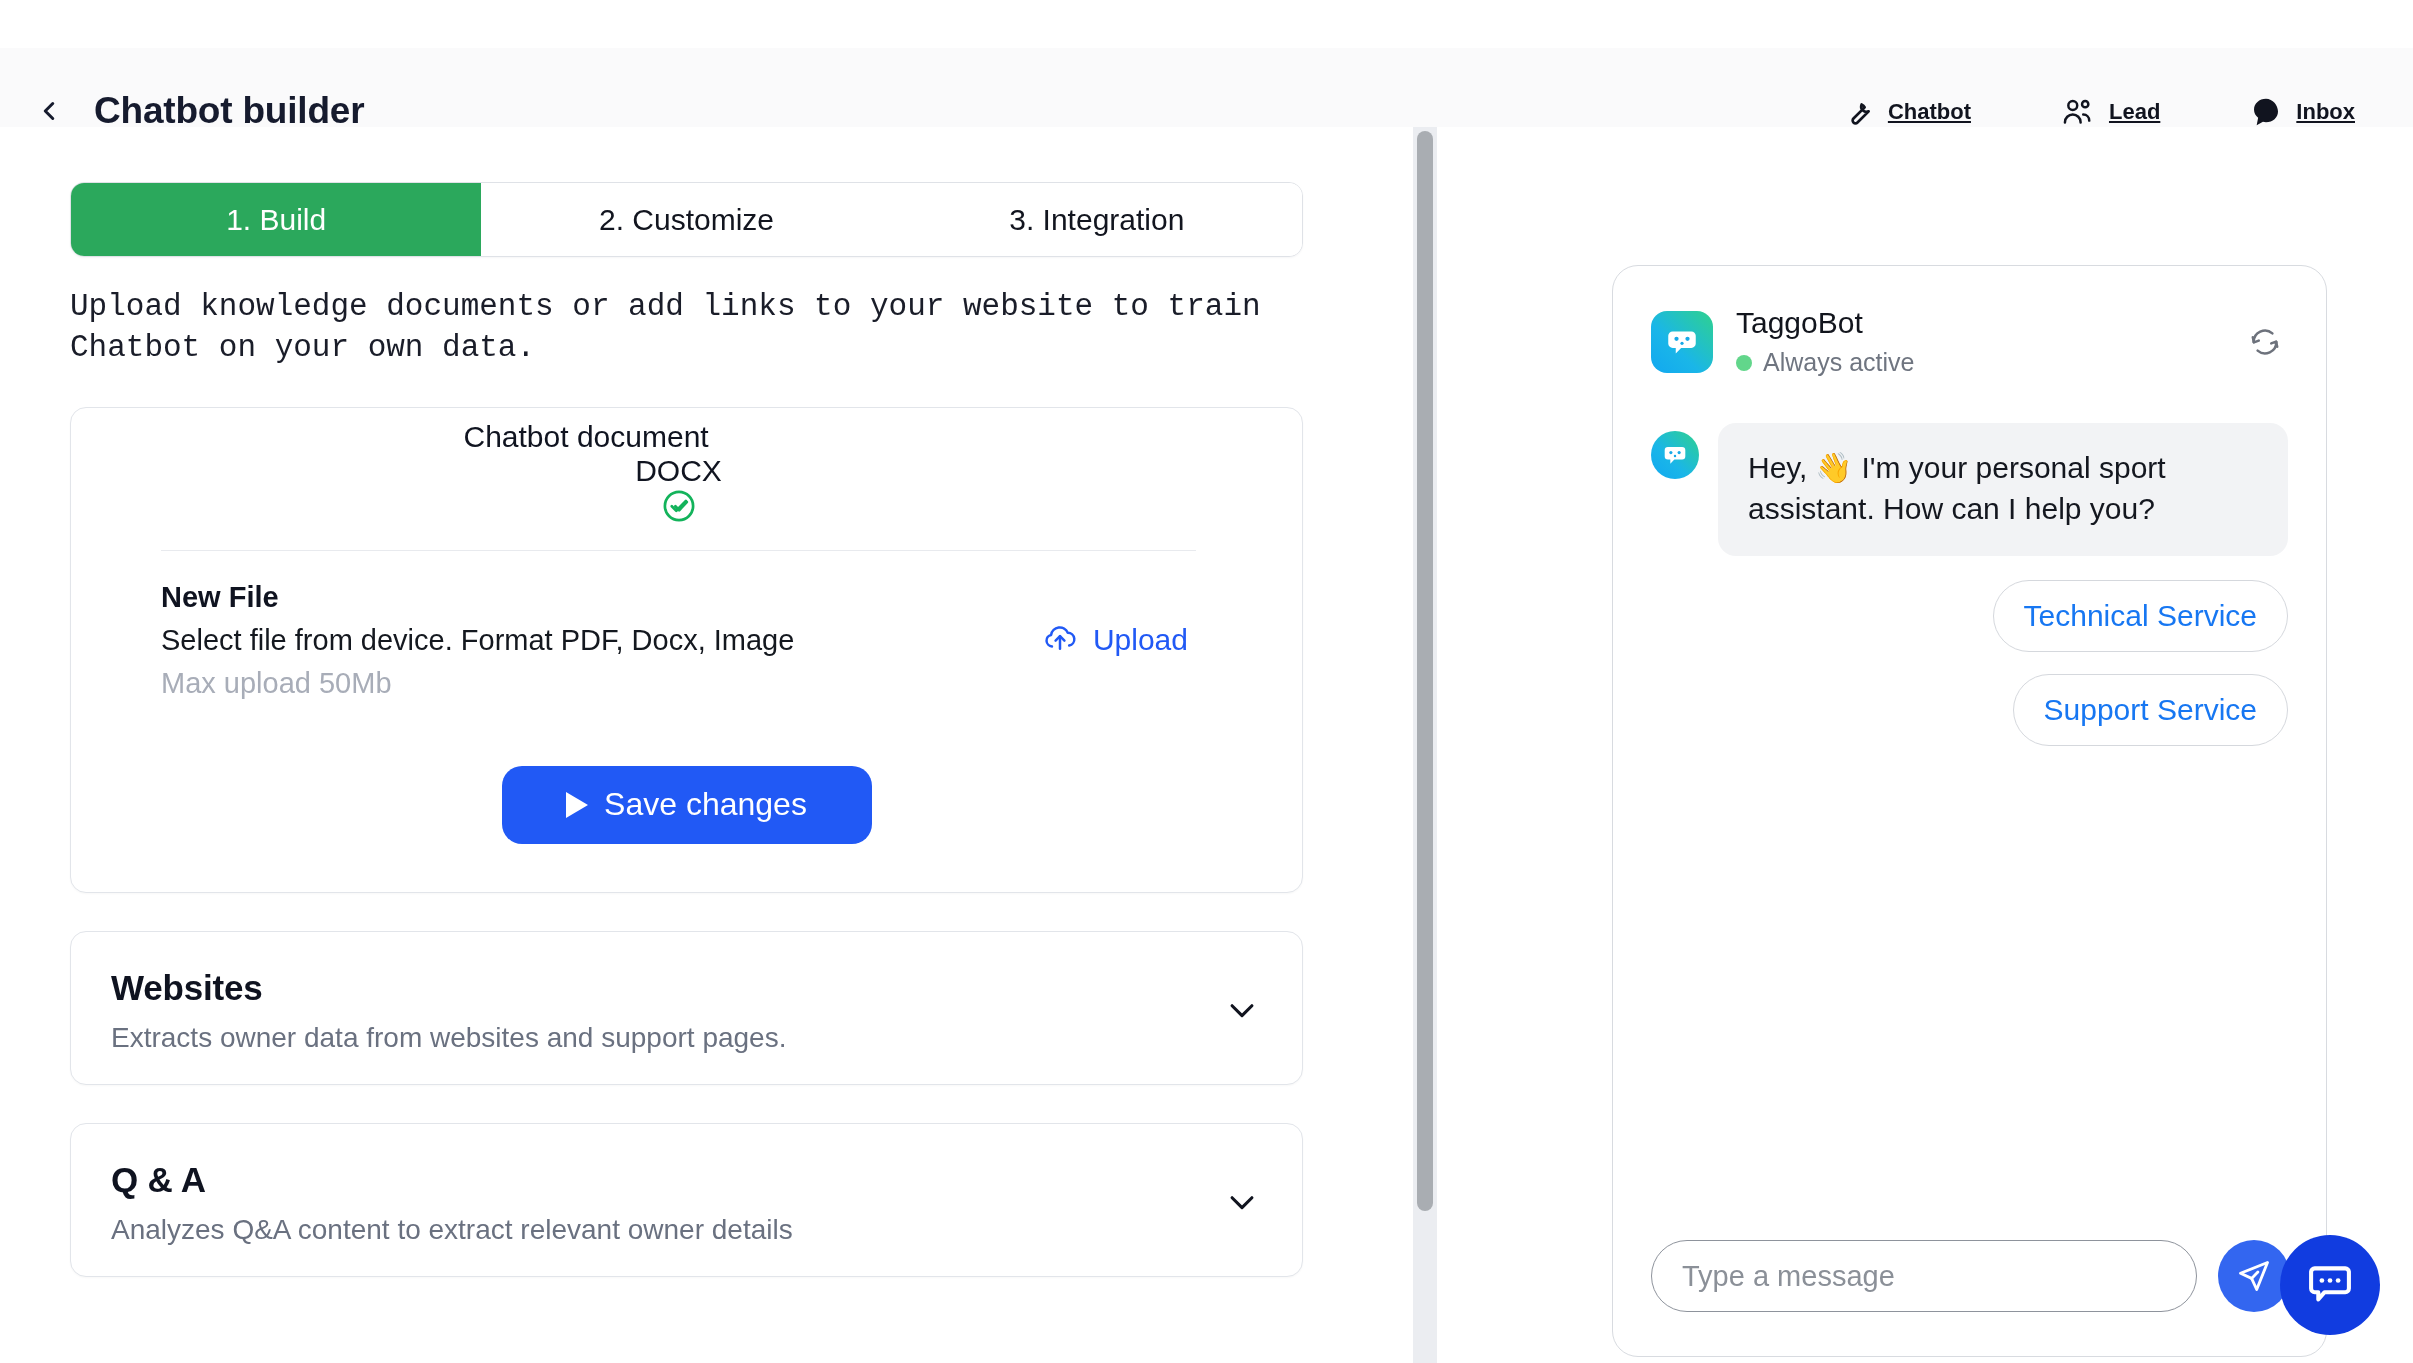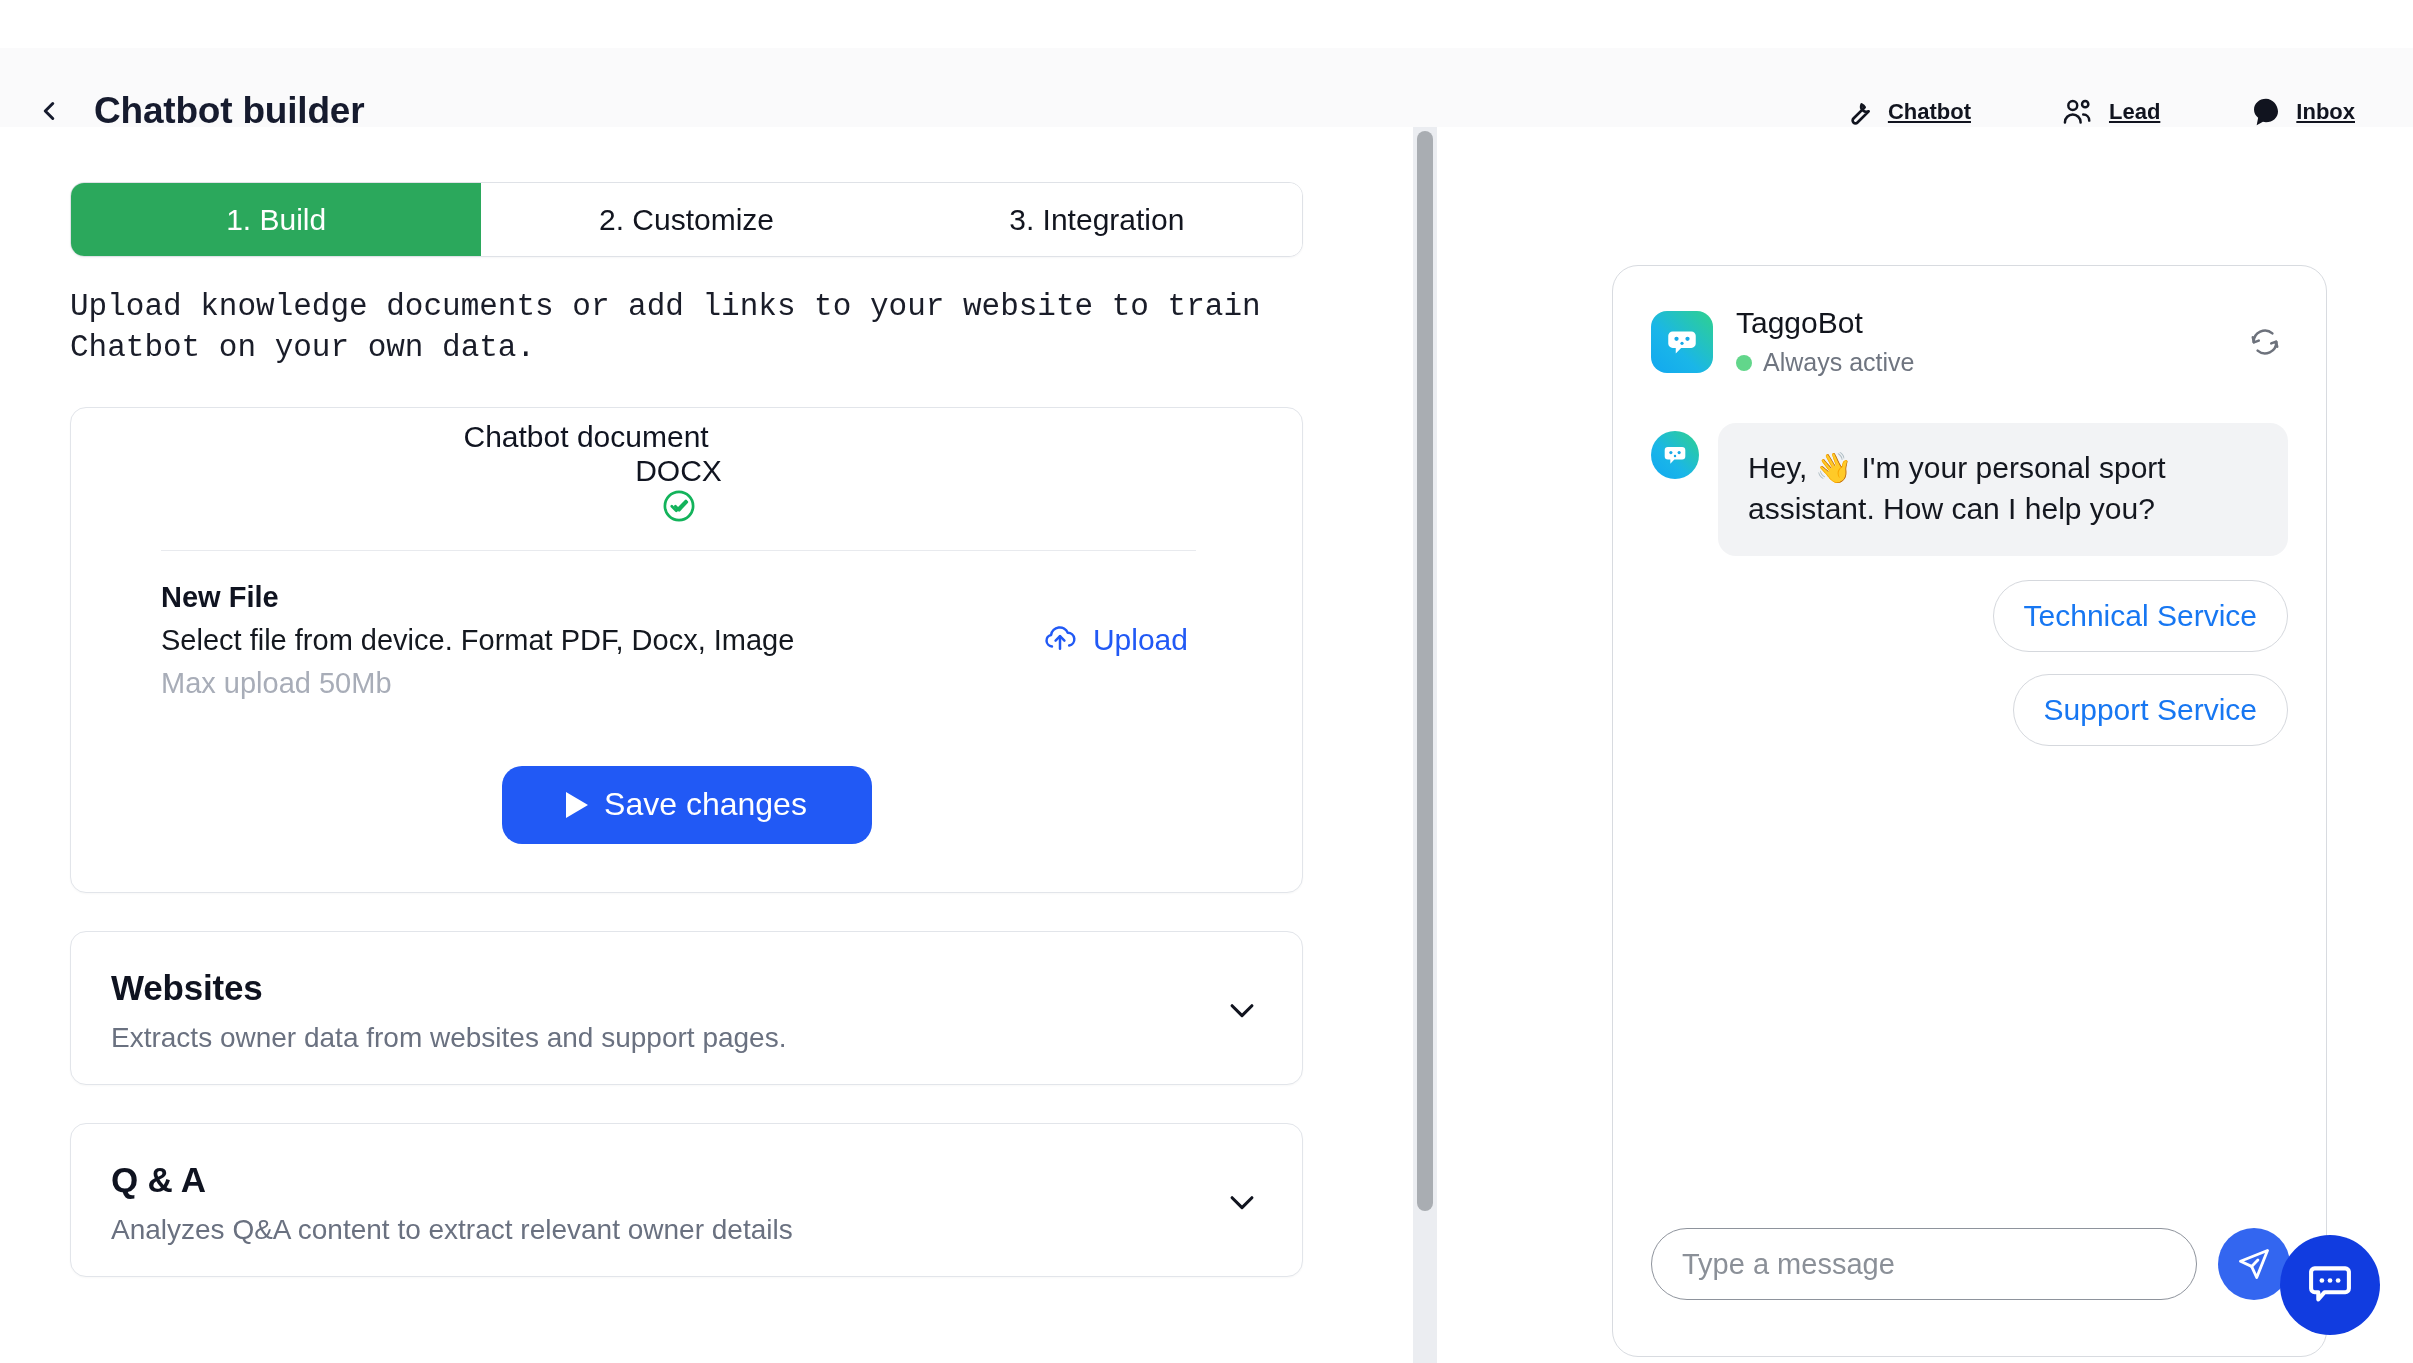--- a/index.html
+++ b/index.html
@@ -335,21 +335,21 @@
     background: #ffffff;
     color: #1777f2;
     font-size: 30px;
     font-family: "Liberation Sans", sans-serif;
     padding: 18px 30px;
     cursor: pointer;
   }
 
   .chat-footer {
     position: absolute;
-    left: 0; bottom: 12px;
+    left: 0; bottom: 0;
     width: 715px;
     padding: 0 38px 44px 38px;
     display: flex;
     align-items: center;
     gap: 21px;
   }
   .msg-input {
     flex: 1;
     height: 72px;
     border: 1px solid #8e939c;

